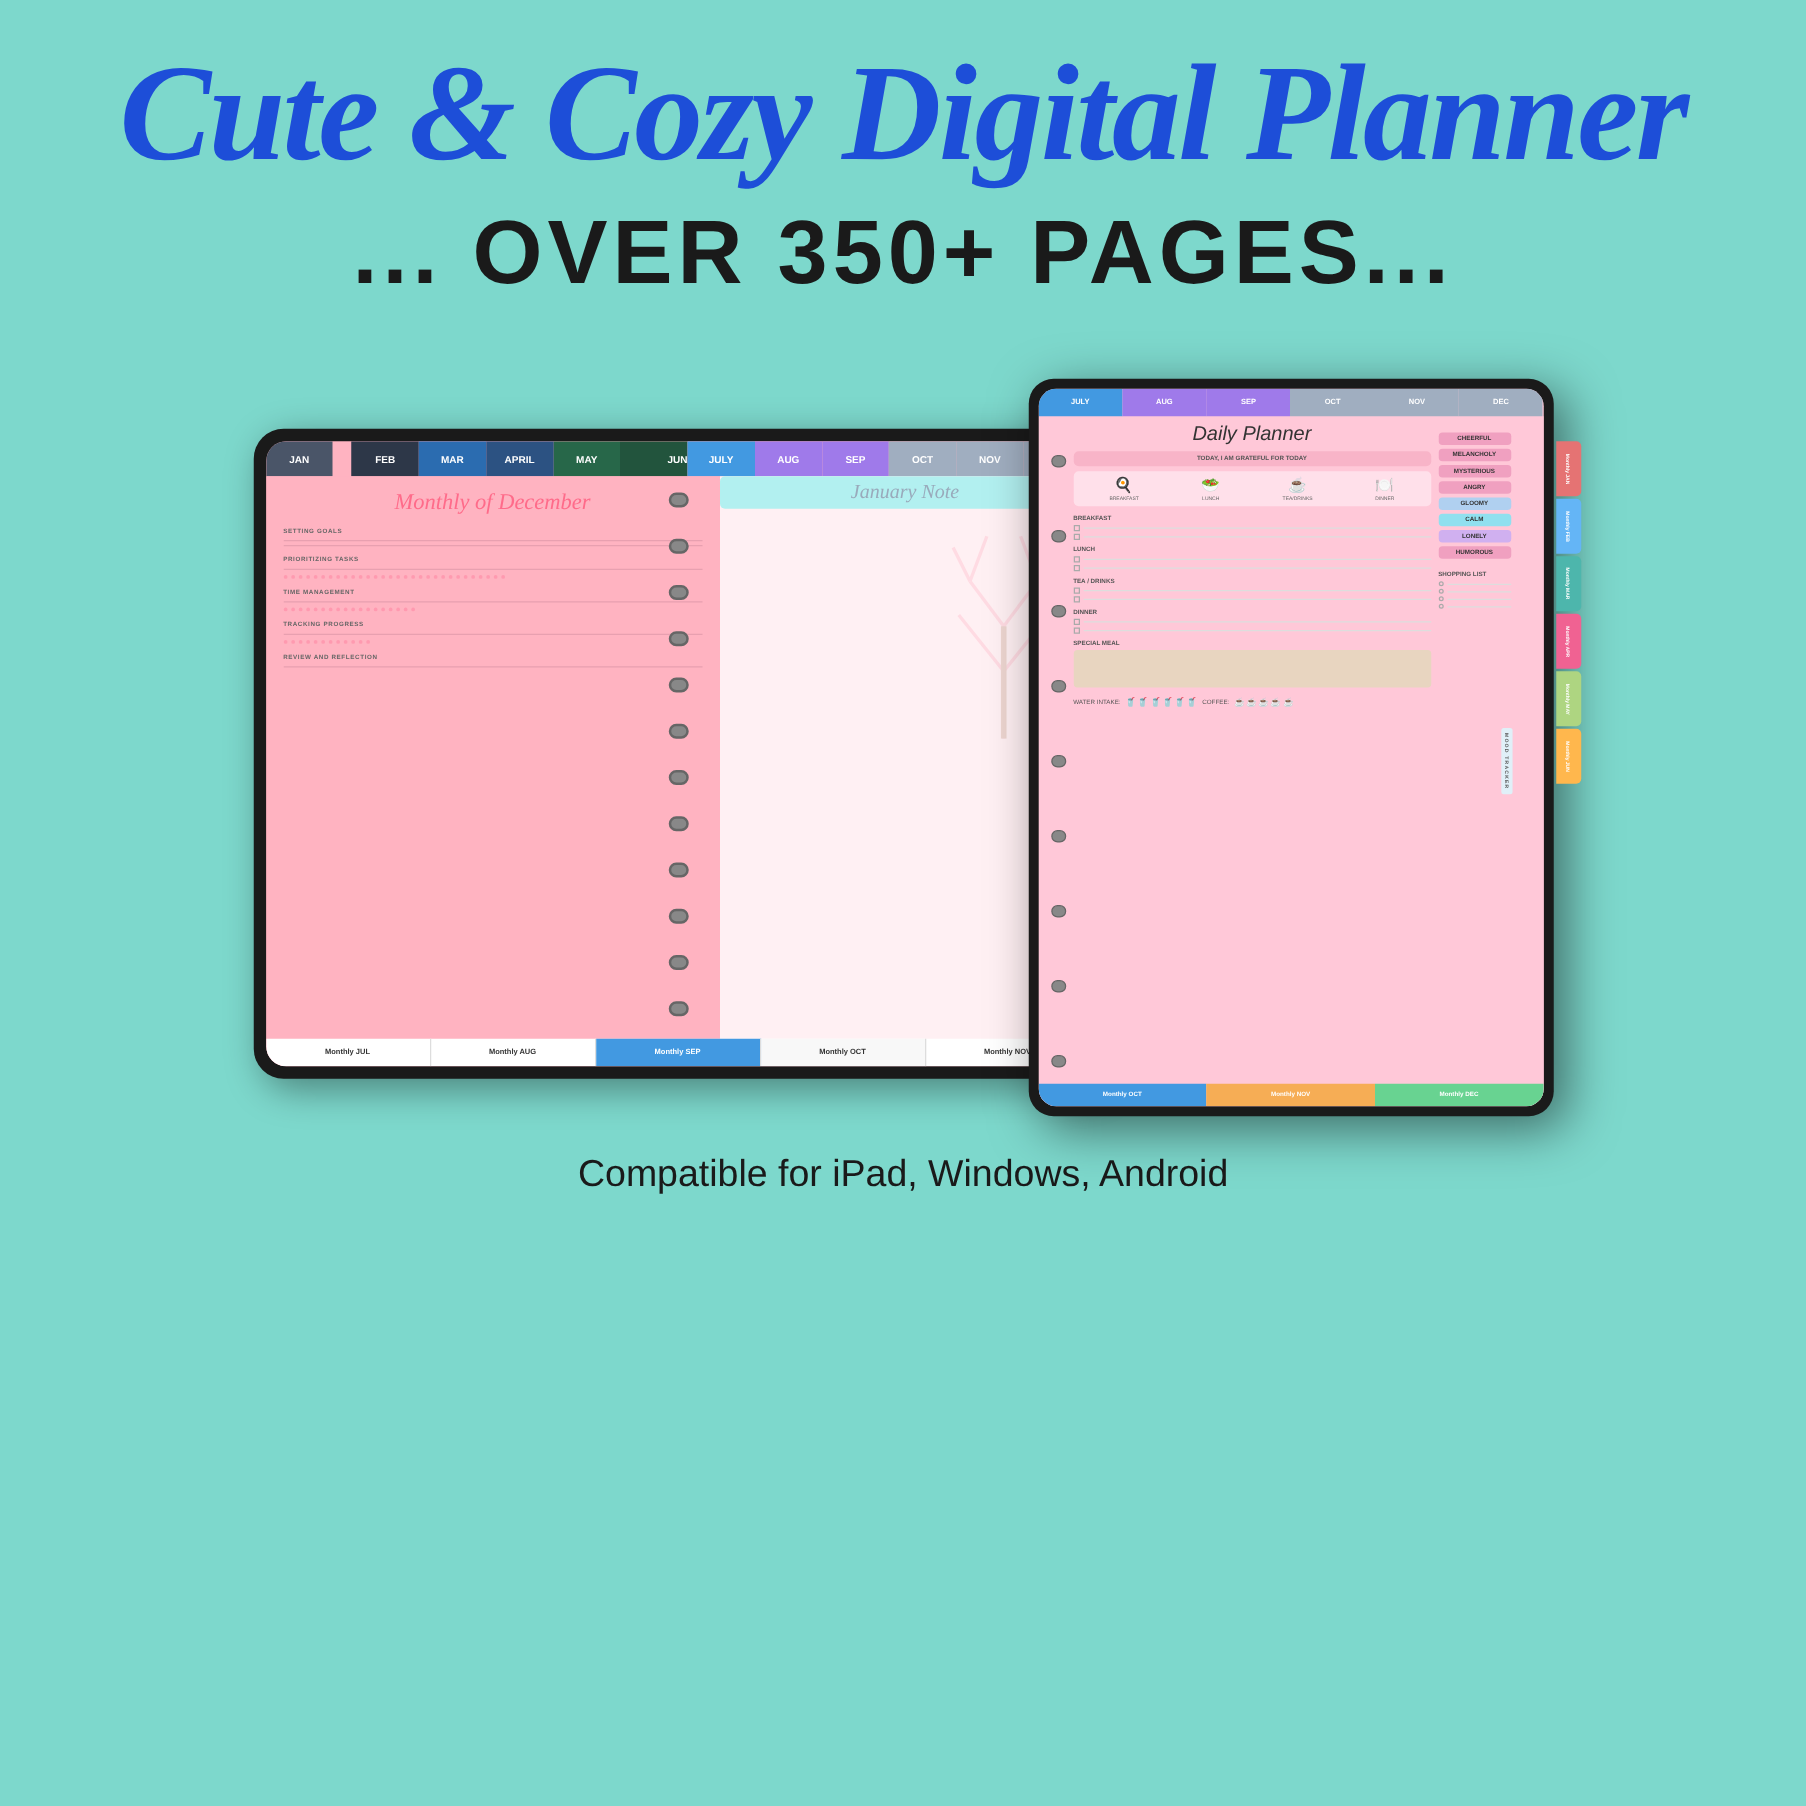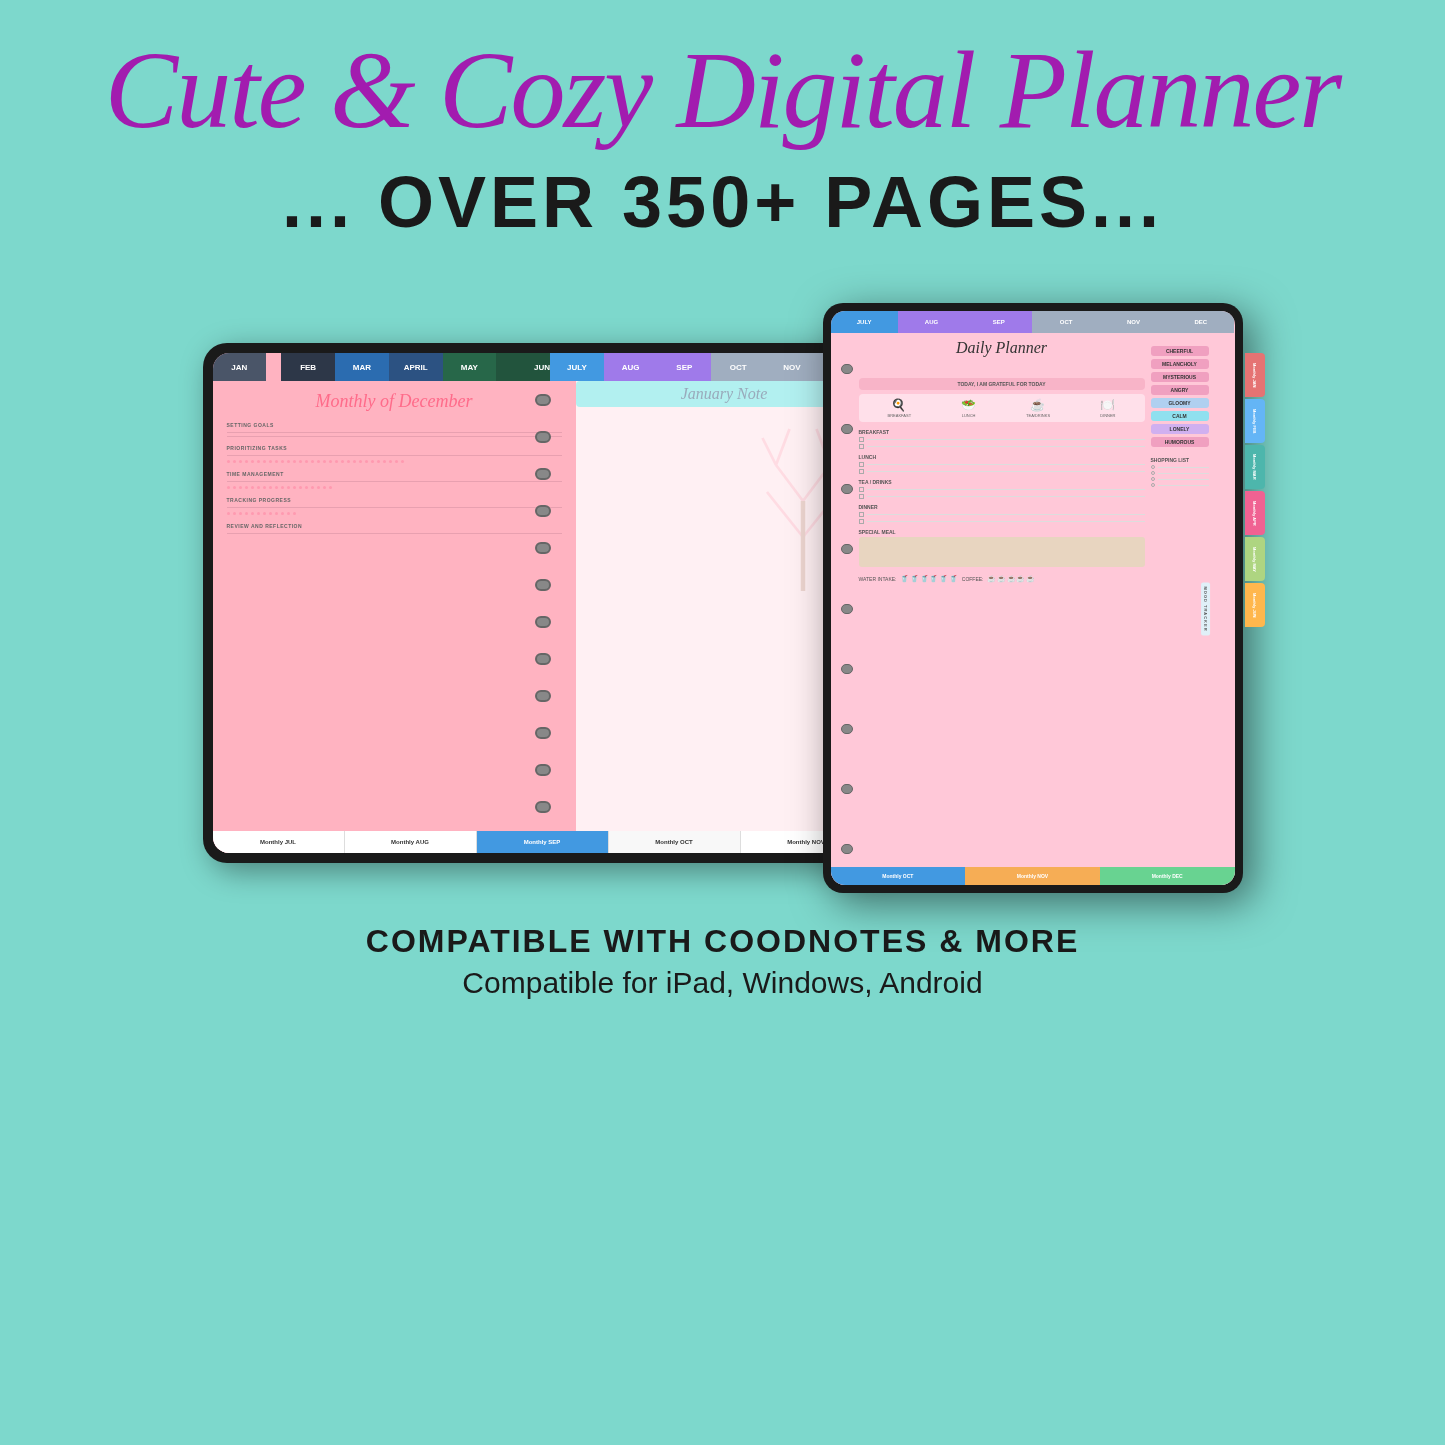--- a/index.html
+++ b/index.html
@@ -13,22 +13,22 @@
     }
 
     
     .header {
       text-align: center;
       padding: 30px 60px 10px;
     }
     .title-main {
       font-family: 'Georgia', cursive;
       font-size: 110px;
-      font-weight: 400;
-      color: #a21caf;
+      font-weight: 700;
+      color: #1d4ed8;
       line-height: 1.1;
       font-style: italic;
       letter-spacing: -2px;
     }
     .title-sub {
       font-size: 72px;
       font-weight: 900;
       color: #1a1a1a;
       letter-spacing: 4px;
       margin-top: 10px;
@@ -246,25 +246,25 @@
       display: flex;
       height: calc(100% - 22px);
     }
     .dp-main {
       flex: 1;
       display: flex;
       flex-direction: column;
     }
     .dp-title {
       text-align: center;
-      font-family: Liberation Serif, serif;
+      font-family: Liberation Sans, sans-serif;
       font-style: italic;
       font-size: 16px;
       color: #333;
-      margin-bottom: 21px;
+      margin-bottom: 4px;
     }
     .dp-grateful {
       background: #f8b4c8;
       border-radius: 4px;
       padding: 3px 6px;
       font-size: 5px;
       font-weight: 700;
       text-align: center;
       color: #555;
       margin-bottom: 4px;
@@ -770,15 +770,14 @@
       <div style="width:20px;height:44px;background:#4db6ac;border-radius:0 4px 4px 0;display:flex;align-items:center;justify-content:center;writing-mode:vertical-rl;font-size:4px;font-weight:700;color:white;">Monthly MAR</div>
       <div style="width:20px;height:44px;background:#f06292;border-radius:0 4px 4px 0;display:flex;align-items:center;justify-content:center;writing-mode:vertical-rl;font-size:4px;font-weight:700;color:white;">Monthly APR</div>
       <div style="width:20px;height:44px;background:#aed581;border-radius:0 4px 4px 0;display:flex;align-items:center;justify-content:center;writing-mode:vertical-rl;font-size:4px;font-weight:700;color:white;">Monthly MAY</div>
       <div style="width:20px;height:44px;background:#ffb74d;border-radius:0 4px 4px 0;display:flex;align-items:center;justify-content:center;writing-mode:vertical-rl;font-size:4px;font-weight:700;color:white;">Monthly JUN</div>
     </div>
   </div>
 
 </div>
 
 <div class="footer">
-  <div class="footer-line1">COMPATIBLE WITH COODNOTES &amp; MORE</div>
   <div class="footer-line2">Compatible for iPad, Windows, Android</div>
 </div>
 
 </body></html>

